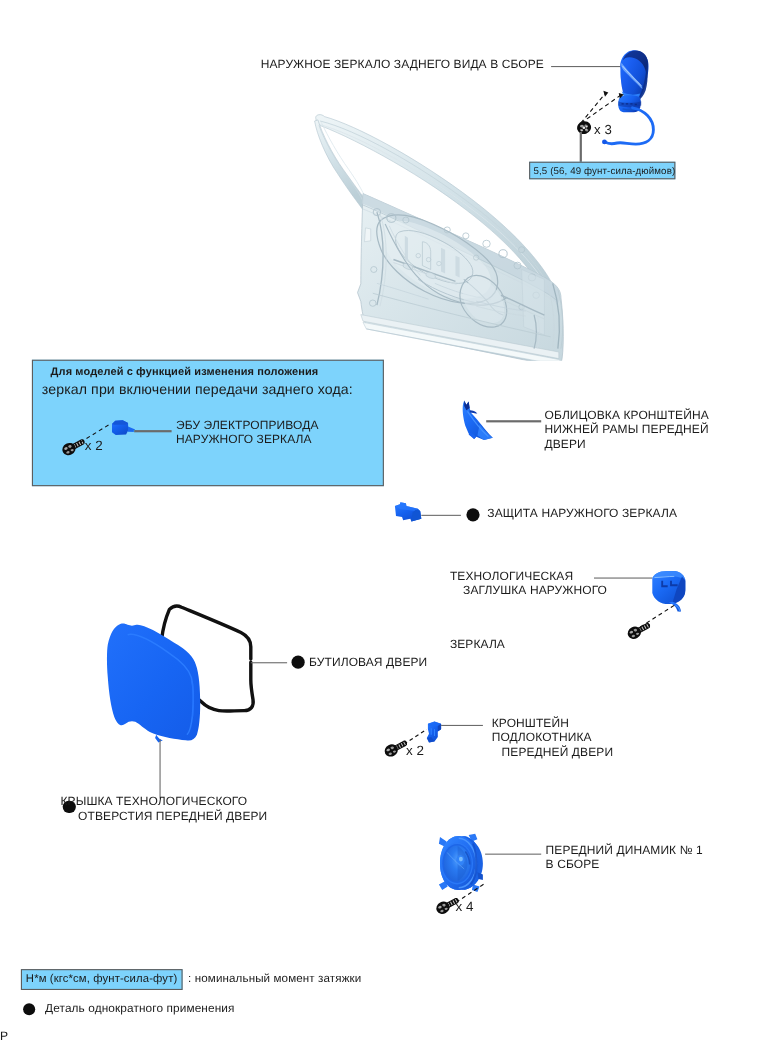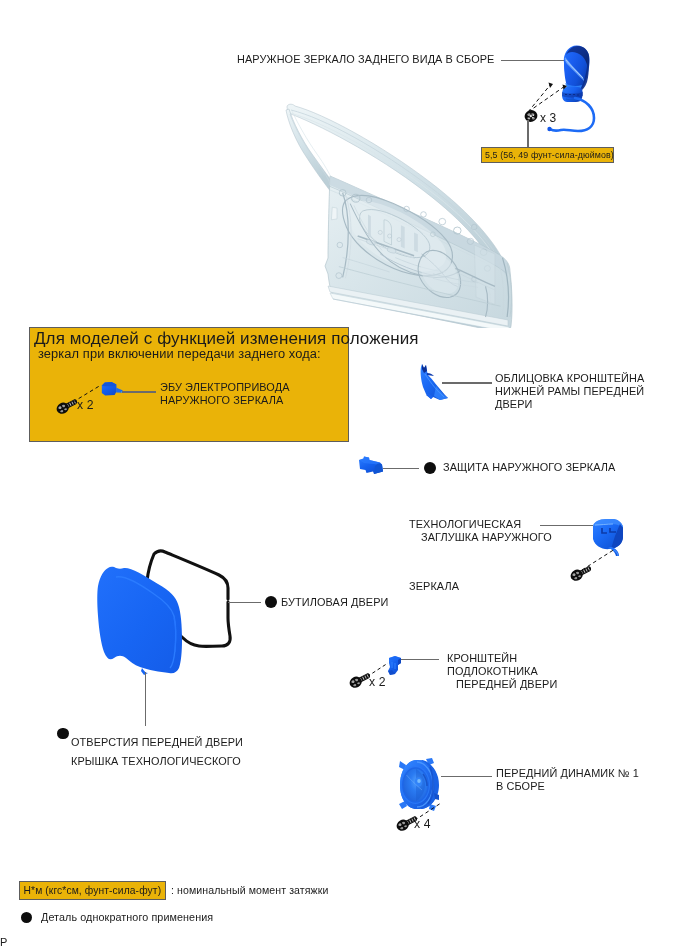--- a/index.html
+++ b/index.html
@@ -2,21 +2,21 @@
 <html><head>
 <meta charset="utf-8">
 <style>
   html,body{margin:0;padding:0;background:#fff;}
   body{width:688px;height:949px;position:relative;overflow:hidden;
        font-family:"Liberation Sans",sans-serif;color:#1a1a1a;}
   .page{position:absolute;inset:0;border-radius:16px;}
   .lbl{position:absolute;font-size:10.9px;line-height:13px;color:#1b1b1b;white-space:pre;letter-spacing:0.1px;}
   .leader{position:absolute;background:#6b6b6b;height:1.6px;}
   .vline{position:absolute;background:#6b6b6b;width:1.6px;}
-  .boxed{position:absolute;border:1.6px solid #5d5d5d;background:#eab308;}
+  .boxed{position:absolute;border:1.6px solid #5d5d5d;background:#7dd3fc;}
   svg{display:block;}
   .art{position:absolute;}
 </style>
 </head>
 <body>
 
 <div class="page">
 
   <svg class="art" style="left:280px;top:96px;" width="252" height="232" viewBox="0 0 252 232">
     <defs>
@@ -204,21 +204,21 @@
     <path d="M42.5,4.5 L47,6 L43.5,9.5 Z" fill="#111"></path>
     <path d="M28.5,2.5 L33,4 L30,8 Z" fill="#111"></path>
   </svg>
 
   <div class="vline" style="left:527px;top:120px;height:28px;"></div>
   <div class="boxed" style="left:481px;top:146.5px;width:131px;height:14px;">
     <span class="lbl" style="left:3px;top:1px;font-size:8.85px;line-height:12px;">5,5 (56, 49 фунт-сила-дюймов)</span>
   </div>
 
   <div class="boxed" style="left:29px;top:327px;width:318px;height:113px;">
-    <div class="lbl" style="left:4px;top:4px;font-size:17px;">Для моделей с функцией изменения положения</div>
+    <div class="lbl" style="left:16px;top:4px;font-size:10px;font-weight:bold;">Для моделей с функцией изменения положения</div>
     <div class="lbl" style="left:8px;top:19px;font-size:12.85px;">зеркал при включении передачи заднего хода:</div>
 
     <svg class="art" style="left:70px;top:52px;" width="26" height="20" viewBox="0 0 26 20">
       <defs>
         <linearGradient id="gEcu" x1="0.1" y1="0" x2="0.8" y2="1">
           <stop offset="0" stop-color="#2574ff"></stop>
           <stop offset="0.45" stop-color="#1460ef"></stop>
           <stop offset="1" stop-color="#0f4ccc"></stop>
         </linearGradient>
       </defs>
@@ -354,21 +354,21 @@
              C20,101 17,99 14,92 C11,84 9,70 8,56
              C7,44 7,32 8,26 Z" fill="url(#gSh)"></path>
     <path d="M26,17 C34,15 50,24 64,34 C76,42 82,49 84,56
              C86,64 86,78 85,90 C84,100 82,106 80,108" fill="none" stroke="#2b7cff" stroke-width="1.4" opacity="0.95"></path>
     <path d="M84,58 C86,66 86,80 85,92" fill="none" stroke="#2574ff" stroke-width="1.2" opacity="0.85"></path>
     <path d="M52,108 C54,111 56,113 58,113 L54,115 L51,111 Z" fill="#1765f3"></path>
   </svg>
 
   <div class="vline" style="left:144.5px;top:672px;height:54px;"></div>
   <span class="dot" style="position:absolute;left:57px;top:727.5px;width:11.5px;height:11.5px;border-radius:50%;background:#0d0d0d;"></span>
-  <div class="lbl" style="left:71px;top:723px;margin-top:32px;">КРЫШКА ТЕХНОЛОГИЧЕСКОГО</div>
+  <div class="lbl" style="left:55px;top:723px;">КРЫШКА ТЕХНОЛОГИЧЕСКОГО</div>
   <div class="lbl" style="left:71px;top:736px;">ОТВЕРСТИЯ ПЕРЕДНЕЙ ДВЕРИ</div>
 
   <svg class="art" style="left:382px;top:654px;" width="26" height="26" viewBox="0 0 26 26">
     <defs>
       <linearGradient id="gBr" x1="0.1" y1="0" x2="0.9" y2="1">
         <stop offset="0" stop-color="#2a7bff"></stop>
         <stop offset="0.45" stop-color="#1460ee"></stop>
         <stop offset="1" stop-color="#0f4ccc"></stop>
       </linearGradient>
     </defs>

